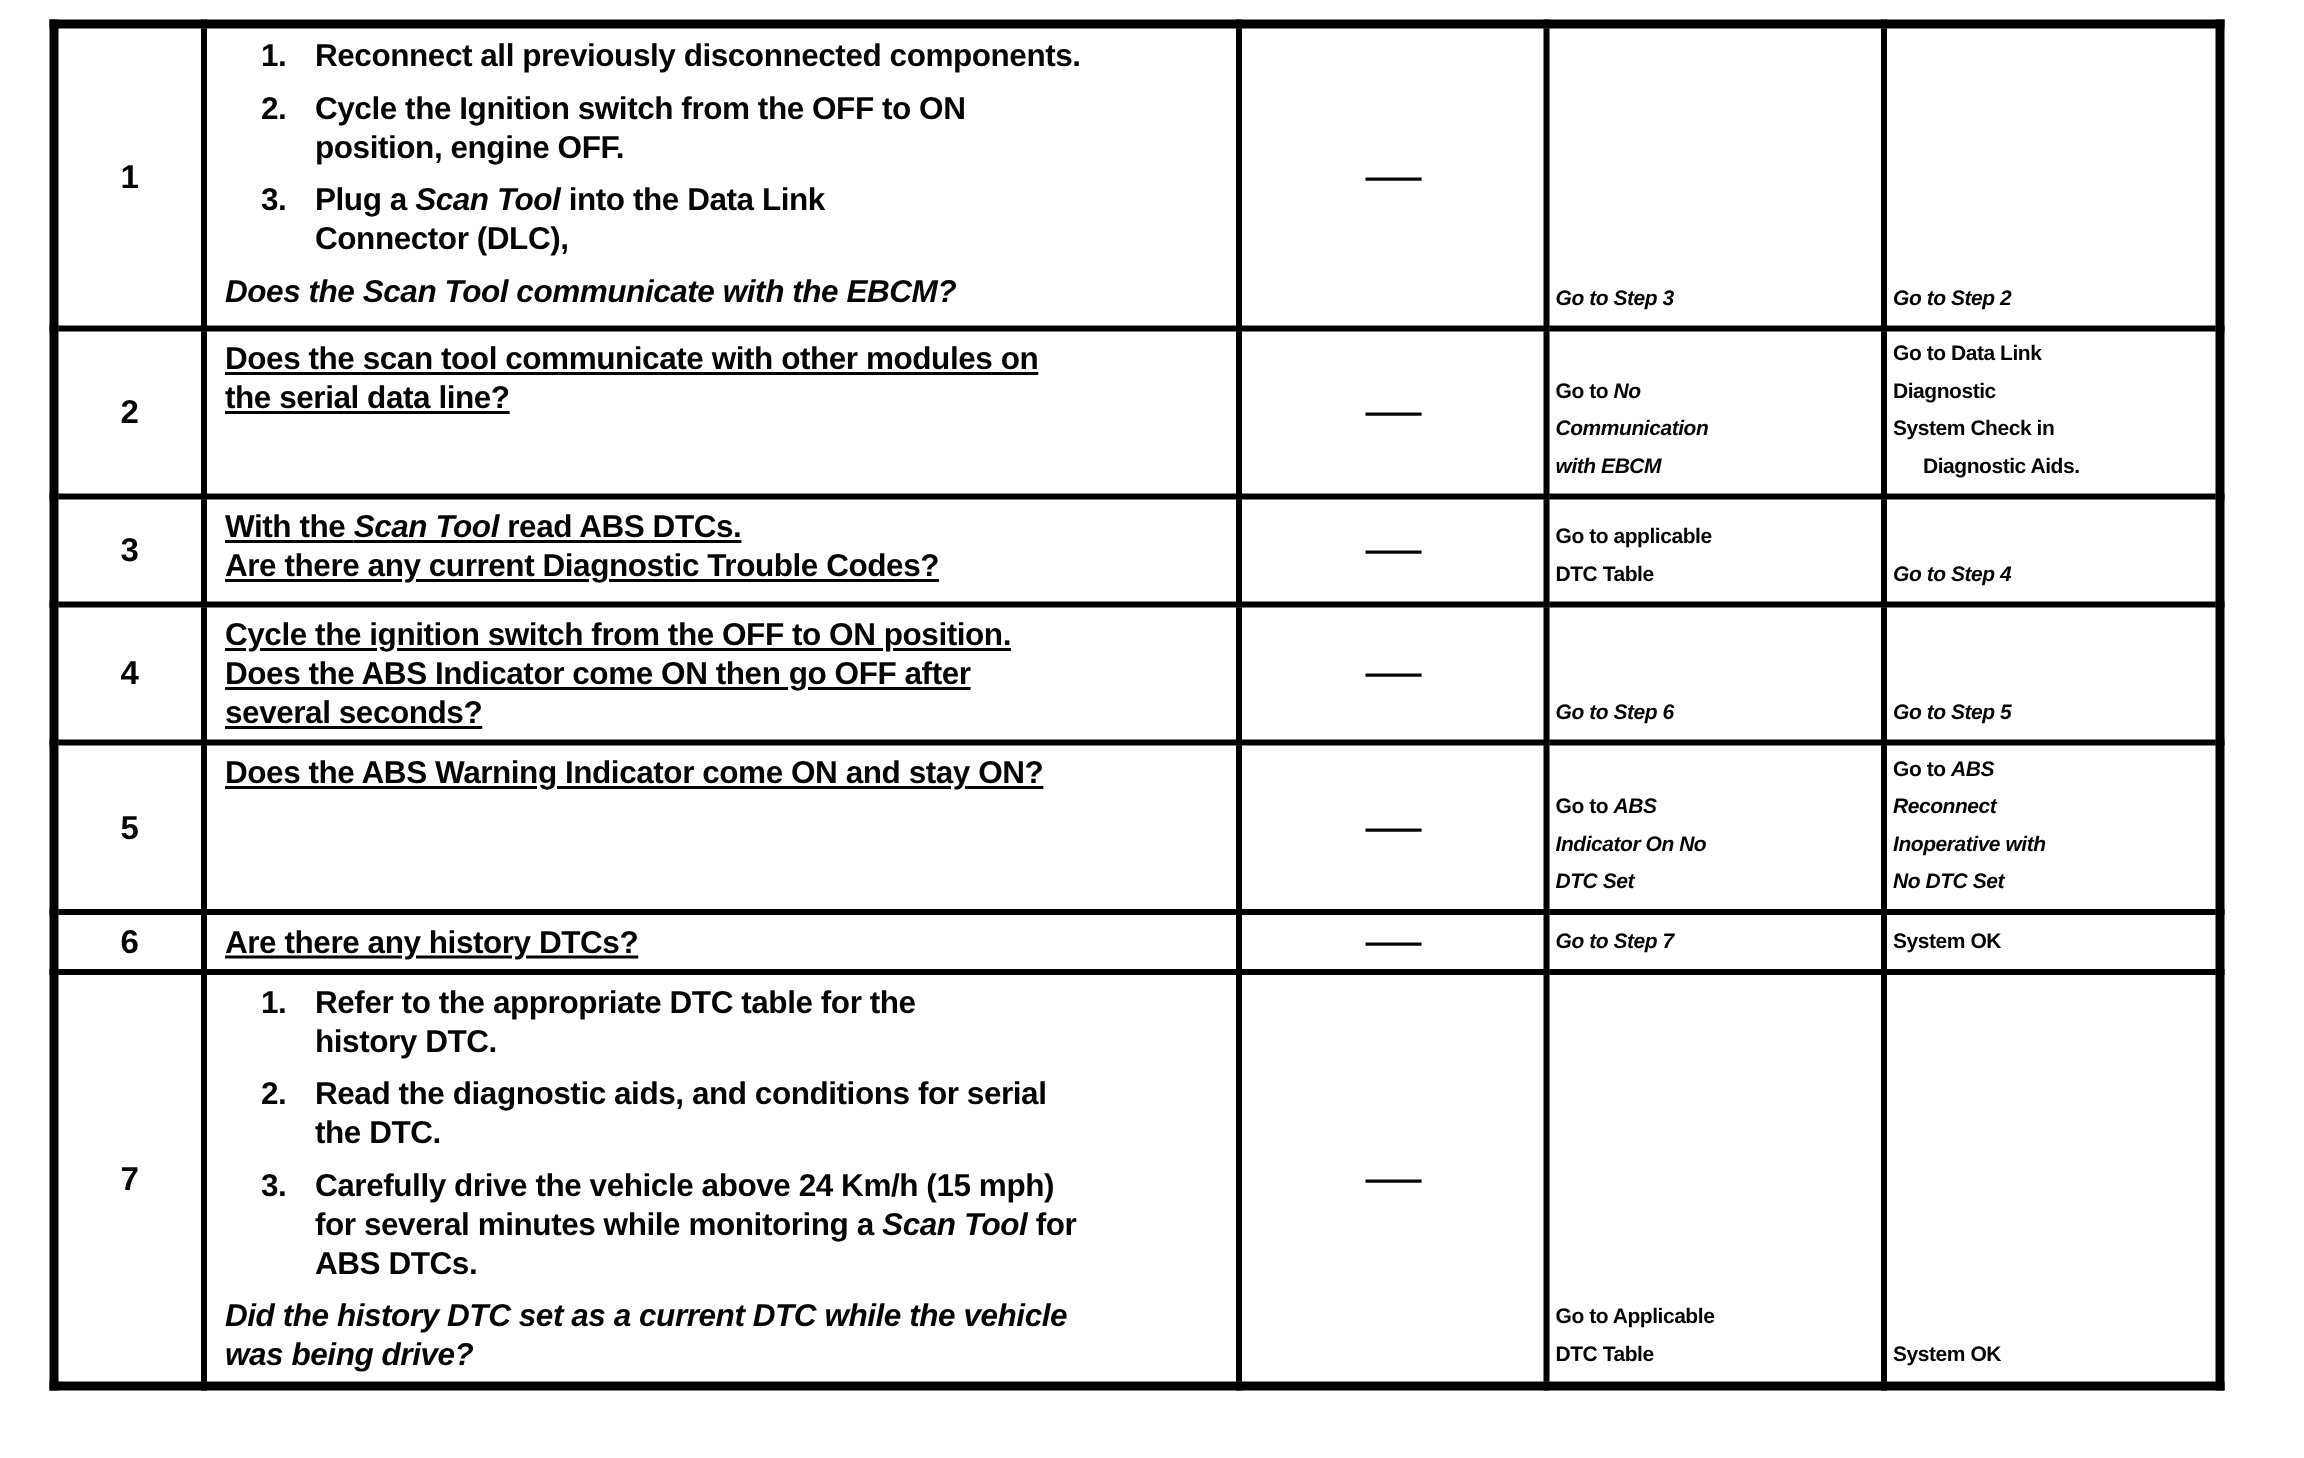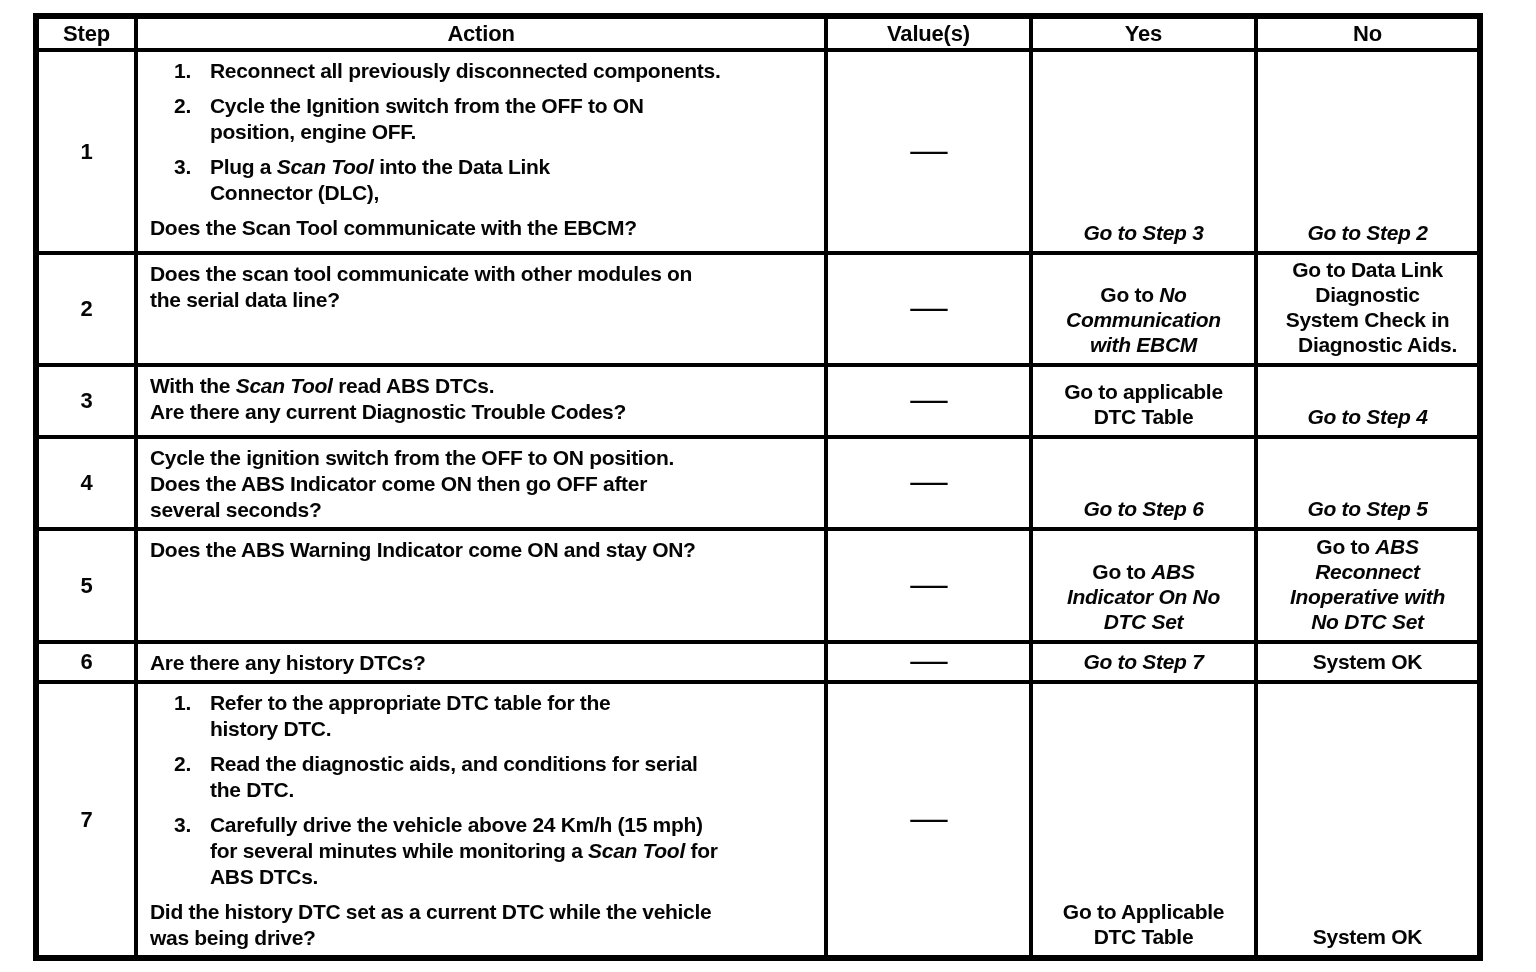--- a/index.html
+++ b/index.html
@@ -43,60 +43,53 @@
   td.action{
     vertical-align:top;
     font-size:21px;font-weight:700;line-height:26px;
     letter-spacing:-0.3px;
     padding:6px 8px 4px 12px;
   }
   .aitem{display:flex;align-items:flex-start;}
   .aitem + .aitem{margin-top:9px;}
   .num{display:inline-block;margin-left:24px;width:30px;flex:0 0 30px;}
   .atext{flex:1 1 auto;padding-left:6px;}
-  p.q{margin:9px 0 0 0;}
-  p.para{margin:0;}
+  p.q{margin:9px 0 0 0;font-style:italic;}
+  p.para{margin:0;text-decoration:underline;}
   p.para + p.para{margin-top:0;}
 
   td.value{
     text-align:center;vertical-align:middle;
     font-size:22px;font-weight:700;
   }
   .dash{display:inline-block;transform:scaleX(1.7);}
 
   td.yes,td.no{
-    text-align:center;vertical-align:bottom;
-    font-size:21px;font-weight:700;line-height:25px;
+    text-align:left;vertical-align:bottom;
+    font-size:14px;font-weight:700;line-height:25px;
     letter-spacing:-0.3px;
     padding:2px 4px 6px 4px;
   }
   .ln{white-space:nowrap;}
   .it{font-style:italic;}
   .rg{font-weight:700;margin-left:20px;}
 </style>
 </head>
 <body>
 
 <div class="page">
   <table class="diag">
     <colgroup>
       <col style="width:100px">
         <col style="width:690px">
         <col style="width:205px">
         <col style="width:225px">
         <col style="width:224px">
     </colgroup>
     <tbody>
-        <tr class="rh">
-      <th>Step</th>
-      <th>Action</th>
-      <th>Value(s)</th>
-      <th>Yes</th>
-      <th>No</th>
-    </tr>
 
     <tr class="r1">
       <td class="step">1</td>
       <td class="action">
         <div class="aitem">
           <span class="num">1.</span>
           <div class="atext"><span class="ln"><span>Reconnect all previously disconnected components.</span></span></div>
         </div>
         <div class="aitem">
           <span class="num">2.</span>

